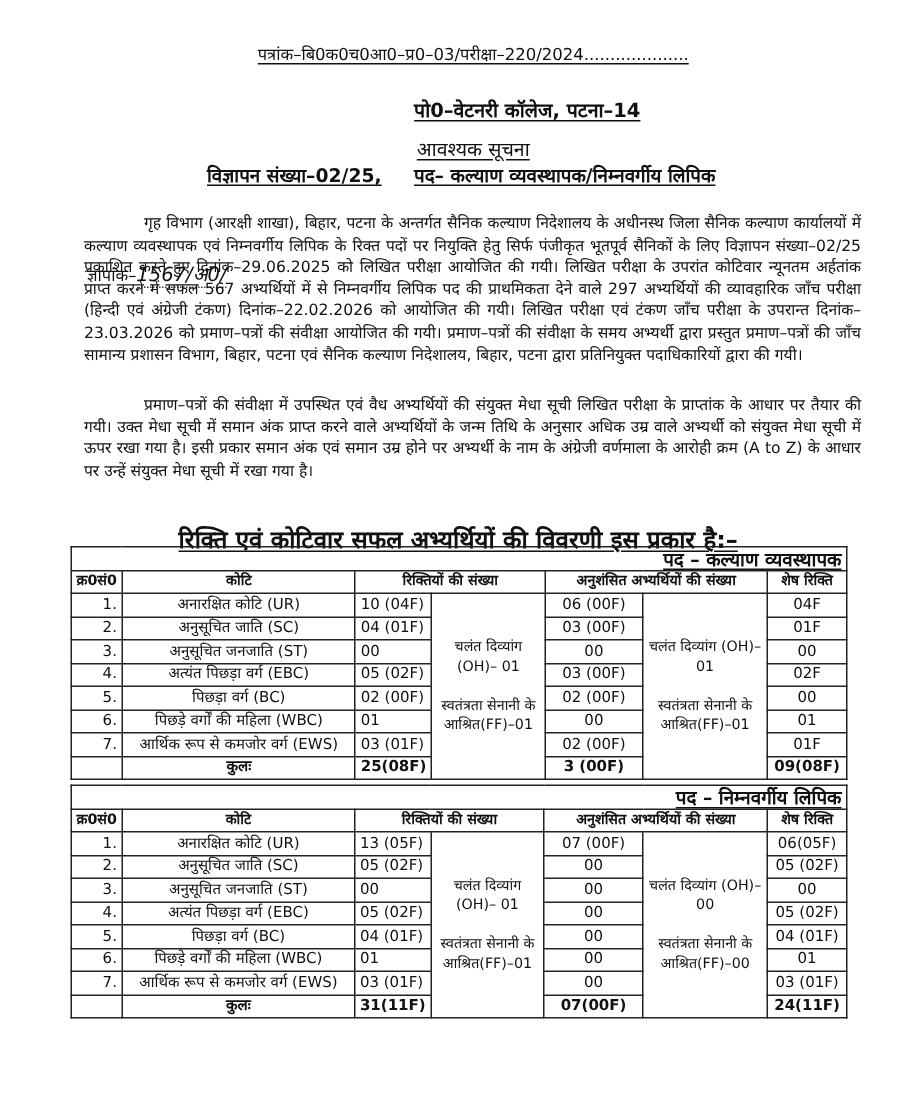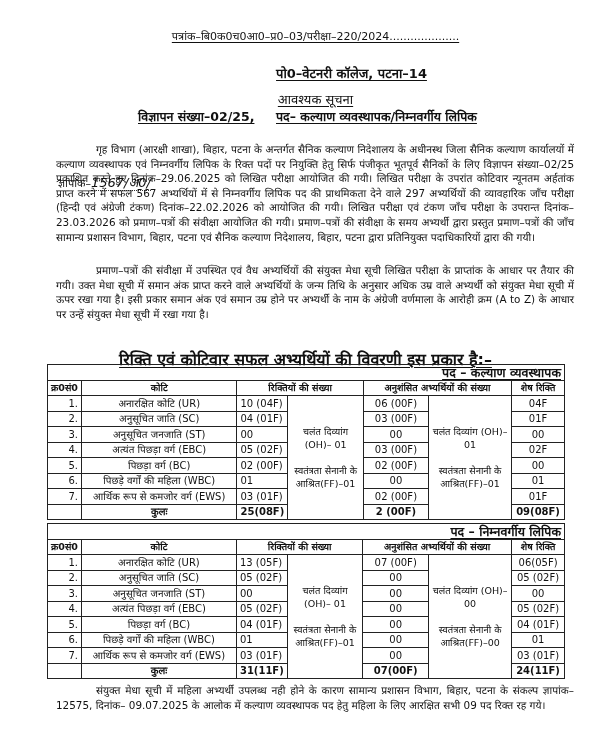--- a/index.html
+++ b/index.html
@@ -124,21 +124,21 @@
       <td class="c-no">7.</td>
       <td class="c-cat">आर्थिक रूप से कमजोर वर्ग (EWS)</td>
       <td class="c-vac">03 (01F)</td>
       <td class="c-rec">02 (00F)</td>
       <td class="c-rem">01F</td>
     </tr>
     <tr class="tot">
       <td class="c-no"></td>
       <td class="c-cat" style="text-align:center">कुलः</td>
       <td class="c-vac">25(08F)</td>
-      <td class="c-rec">2 (00F)</td>
+      <td class="c-rec">3 (00F)</td>
       <td class="c-rem">09(08F)</td>
     </tr>
   </tbody>
     </table>
 
   <table class="t t2">
     <tbody>
         <tr class="ttl">
           <td colspan="7"><span class="ul">पद – निम्नवर्गीय लिपिक</span></td>
         </tr>
@@ -203,14 +203,13 @@
     <tr class="tot">
       <td class="c-no"></td>
       <td class="c-cat" style="text-align:center">कुलः</td>
       <td class="c-vac">31(11F)</td>
       <td class="c-rec">07(00F)</td>
       <td class="c-rem">24(11F)</td>
     </tr>
   </tbody>
     </table>
 
-  <div class="para note">संयुक्त मेधा सूची में महिला अभ्यर्थी उपलब्ध नही होने के कारण सामान्य प्रशासन विभाग, बिहार, पटना के संकल्प ज्ञापांक–12575, दिनांक– 09.07.2025 के आलोक में कल्याण व्यवस्थापक पद हेतु महिला के लिए आरक्षित सभी 09 पद रिक्त रह गये।</div>
 </div>
 
 </body></html>

